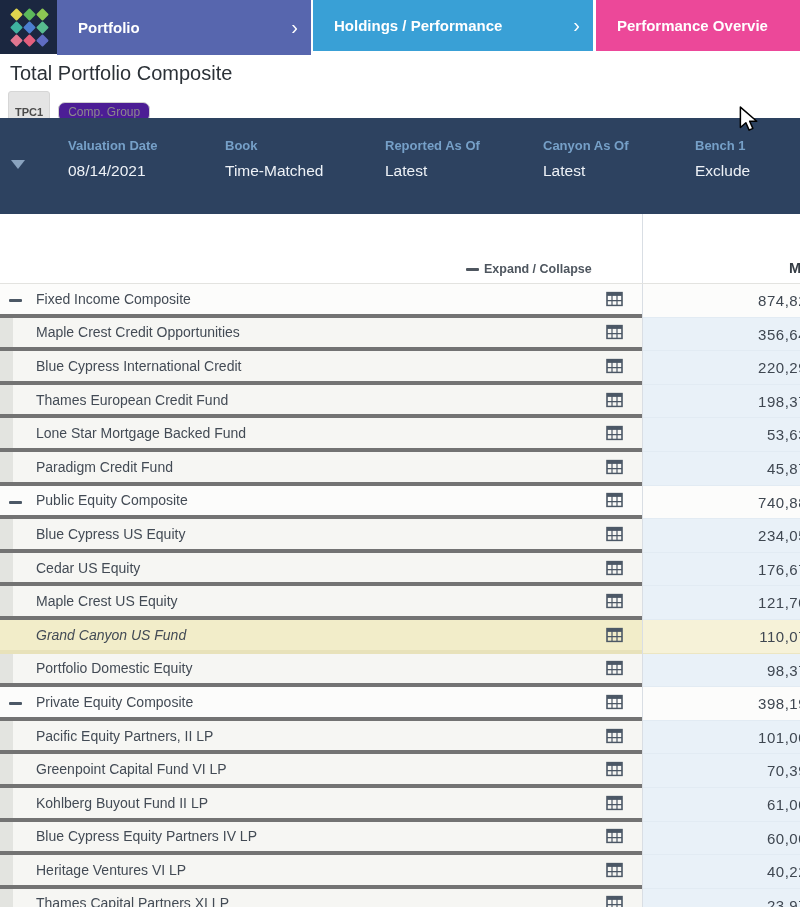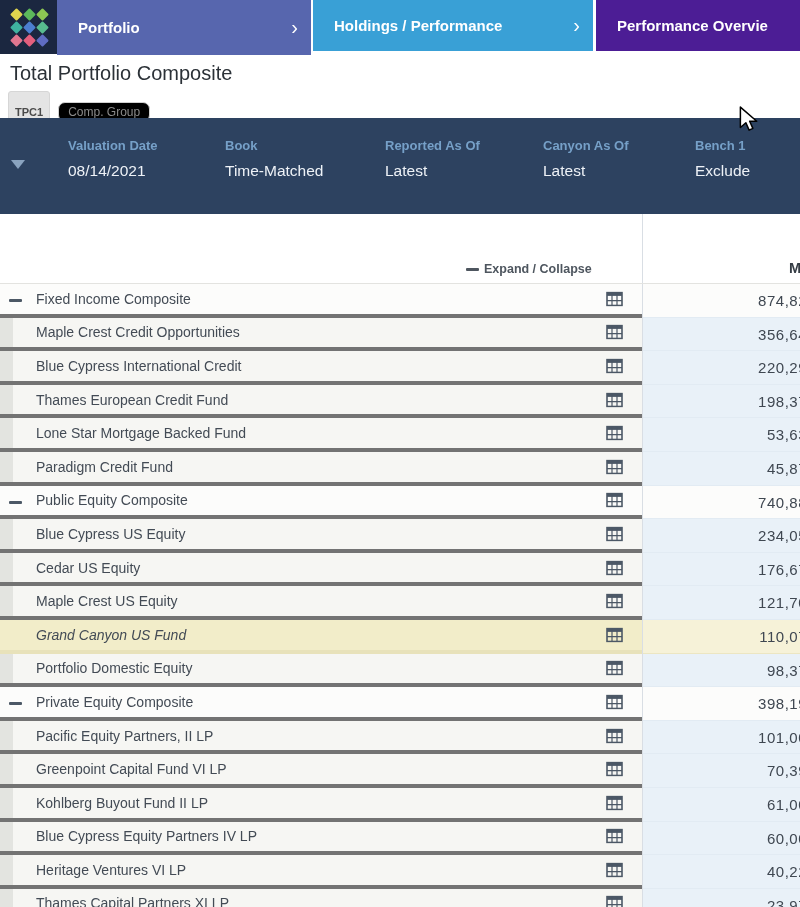--- a/index.html
+++ b/index.html
@@ -12,28 +12,28 @@
   .logo-grid{position:absolute;left:10px;top:8px;width:38px;height:38px;
     display:grid;grid-template-columns:repeat(3,1fr);grid-template-rows:repeat(3,1fr);gap:1px;}
   .diamond{width:9px;height:9px;margin:auto;transform:rotate(45deg);border-radius:1px;}
   .crumb{position:absolute;top:0;display:flex;align-items:center;color:#ffffff;
     font-weight:bold;font-size:15px;}
   .crumb-label{padding-left:21px;white-space:nowrap;}
   .crumb-chevron{position:absolute;right:13px;font-size:20px;font-weight:normal;line-height:1;top:50%;
     transform:translateY(-56%);}
   .crumb1{left:57px;width:254px;height:55px;background:#5766ae;}
   .crumb2{left:313px;width:280px;height:51px;background:#39a0d6;}
-  .crumb3{left:596px;width:204px;height:51px;background:#4c1d95;}
+  .crumb3{left:596px;width:204px;height:51px;background:#ec4899;}
 
   
   .page-title{position:absolute;left:10px;top:62px;font-size:20px;color:#2b3137;font-weight:500;}
   .badge-row{position:absolute;left:8px;top:91px;display:flex;gap:8px;align-items:center;}
   .badge-primary{background:#e4e4e4;color:#4b4b4b;font-size:11px;font-weight:bold;
     padding:14px 6px;border-radius:3px;border:1px solid #d6d6d6;}
-  .badge-secondary{background:#000000;color:#8b8b8b;font-size:12px;
+  .badge-secondary{background:#4c1d95;color:#8b8b8b;font-size:12px;
     padding:2px 9px;border-radius:7px;border:1px solid #d0d0d0;text-align:center;}
 
   
   .filterbar{position:absolute;left:0;top:118px;width:800px;height:96px;background:#2d4260;}
   .collapse-tri{position:absolute;left:11px;top:42px;width:0;height:0;
     border-left:7px solid transparent;border-right:7px solid transparent;border-top:9px solid #8aa3bf;}
   .ffield{position:absolute;top:0;height:96px;}
   .ffield .flabel{position:absolute;top:20px;font-size:13px;font-weight:bold;color:#76a0c8;white-space:nowrap;}
   .ffield .fvalue{position:absolute;top:44px;font-size:15.5px;color:#eef2f7;white-space:nowrap;}
   .f0{left:68px;} .f1{left:225px;} .f2{left:385px;} .f3{left:543px;} .f4{left:695px;}

